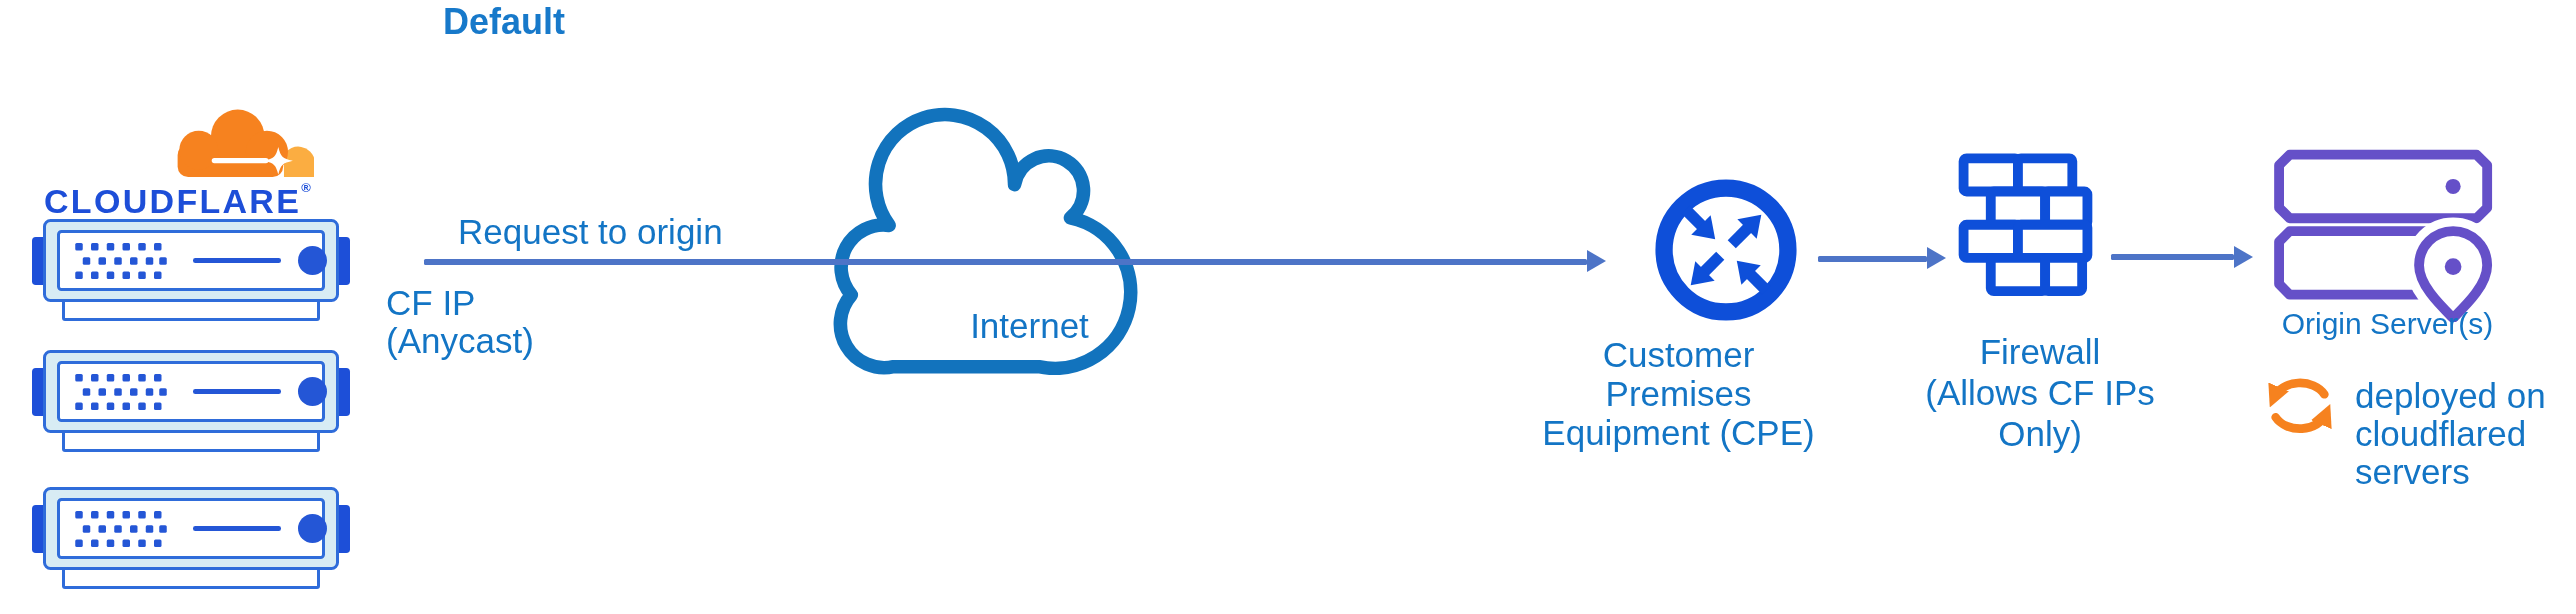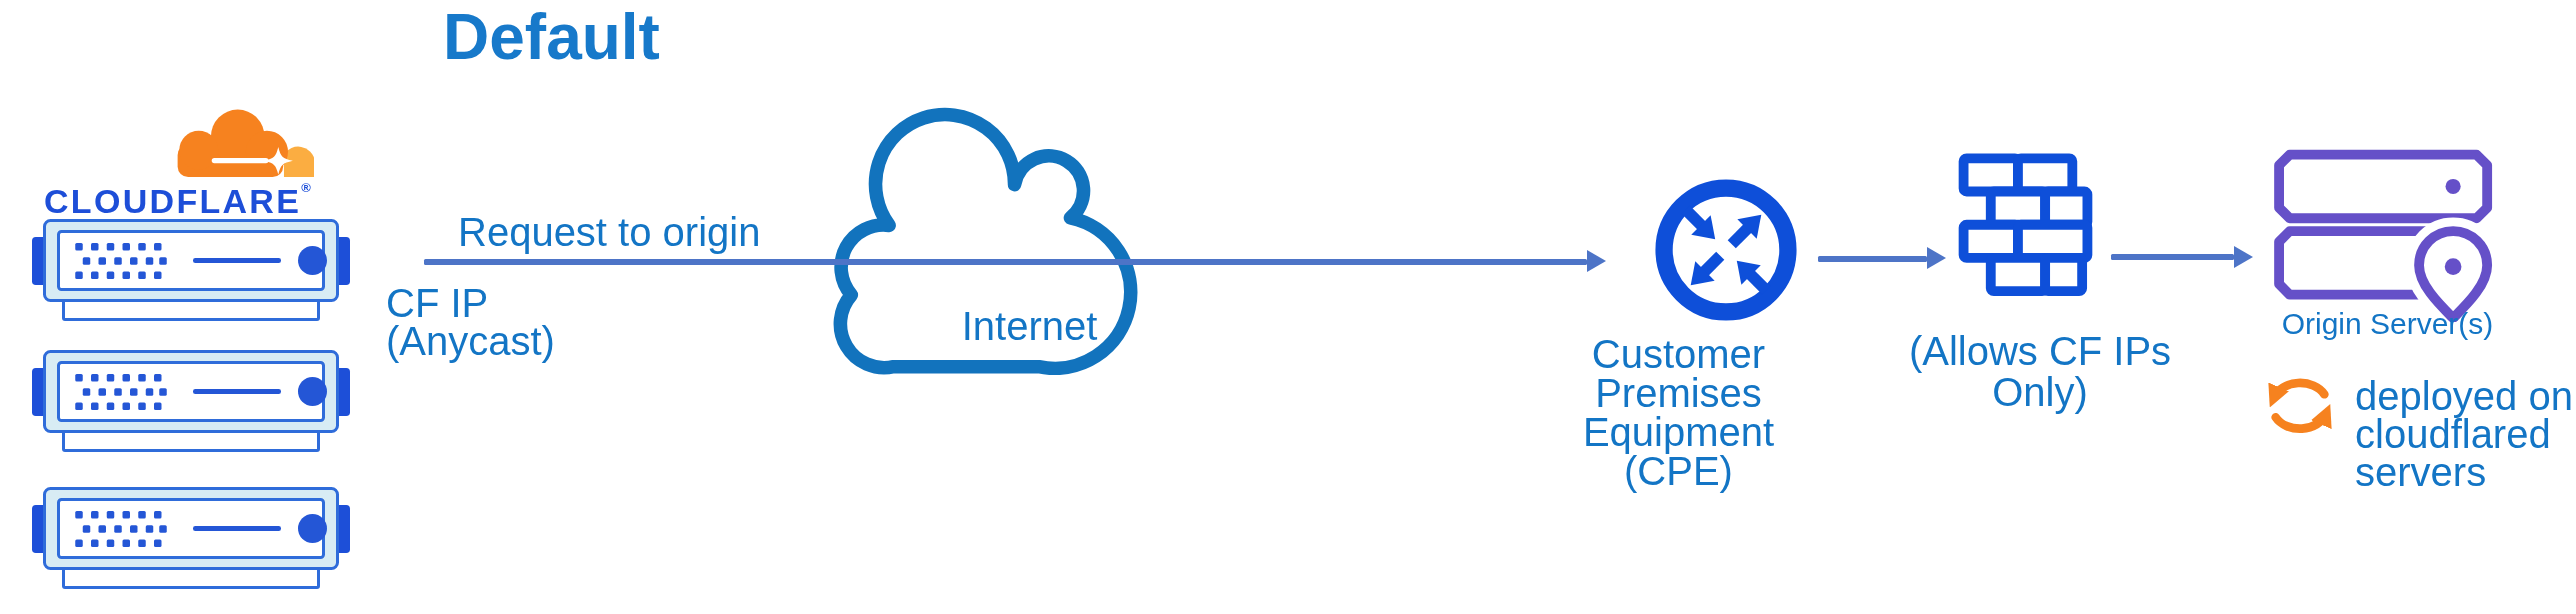--- a/index.html
+++ b/index.html
@@ -8,24 +8,24 @@
     width:2576px;height:614px;
     background:#ffffff;
     font-family:"Liberation Sans", sans-serif;
     overflow:hidden;
   }
   .abs{position:absolute;}
 
   
   .title{
     left:443px;top:1.5px;
-    font-size:64px;font-weight:600;line-height:1.1;
+    font-size:36px;font-weight:600;line-height:1.1;
     color:#1779ca;letter-spacing:0;
   }
-  .lbl{color:#1375c5;font-size:40px;line-height:38px;font-weight:500;}
+  .lbl{color:#1375c5;font-size:35px;line-height:38px;font-weight:500;}
   .lbl.center{text-align:center;}
   .wordmark{
     left:44px;top:180px;width:303px;
     font-size:34px;font-weight:800;letter-spacing:2.3px;
     color:#1d4ed8;white-space:nowrap;
   }
   .wordmark sup{font-size:13px;letter-spacing:0;vertical-align:21px;}
 
   
   .flow-line{position:absolute;height:6px;background:#4d74c7;border-radius:1.5px;z-index:3;}
@@ -233,20 +233,21 @@
         <rect x="43" y="51" width="72" height="44" rx="4"></rect>
           <rect x="115" y="51" width="56" height="44" rx="4"></rect>
         <rect x="7" y="95" width="72" height="44" rx="4"></rect>
           <rect x="79" y="95" width="92" height="44" rx="4"></rect>
         <rect x="43" y="139" width="72" height="44" rx="4"></rect>
           <rect x="115" y="139" width="49" height="44" rx="4"></rect>
       </g>
     </svg>
   </div>
   <div class="abs lbl center" style="left:1896px;top:331px;width:288px;line-height:41px;">
+    <div>Firewall</div>
     <div>(Allows CF IPs Only)</div>
   </div>
 
   <div class="flow-line" style="left:2111px;top:254px;width:123px;"></div>
   <div class="flow-head" style="left:2234px;top:246px;"></div>
 
   <div class="abs" style="left:2270px;top:144px;">
     <svg width="227" height="178" viewBox="0 0 300 235">
       <g fill="#ffffff" stroke="#6550c8" stroke-width="13" stroke-linejoin="round">
         <path d="M26,14 H273 L287,28 V84 L273,98 H26 L12,84 V28 Z"></path>

